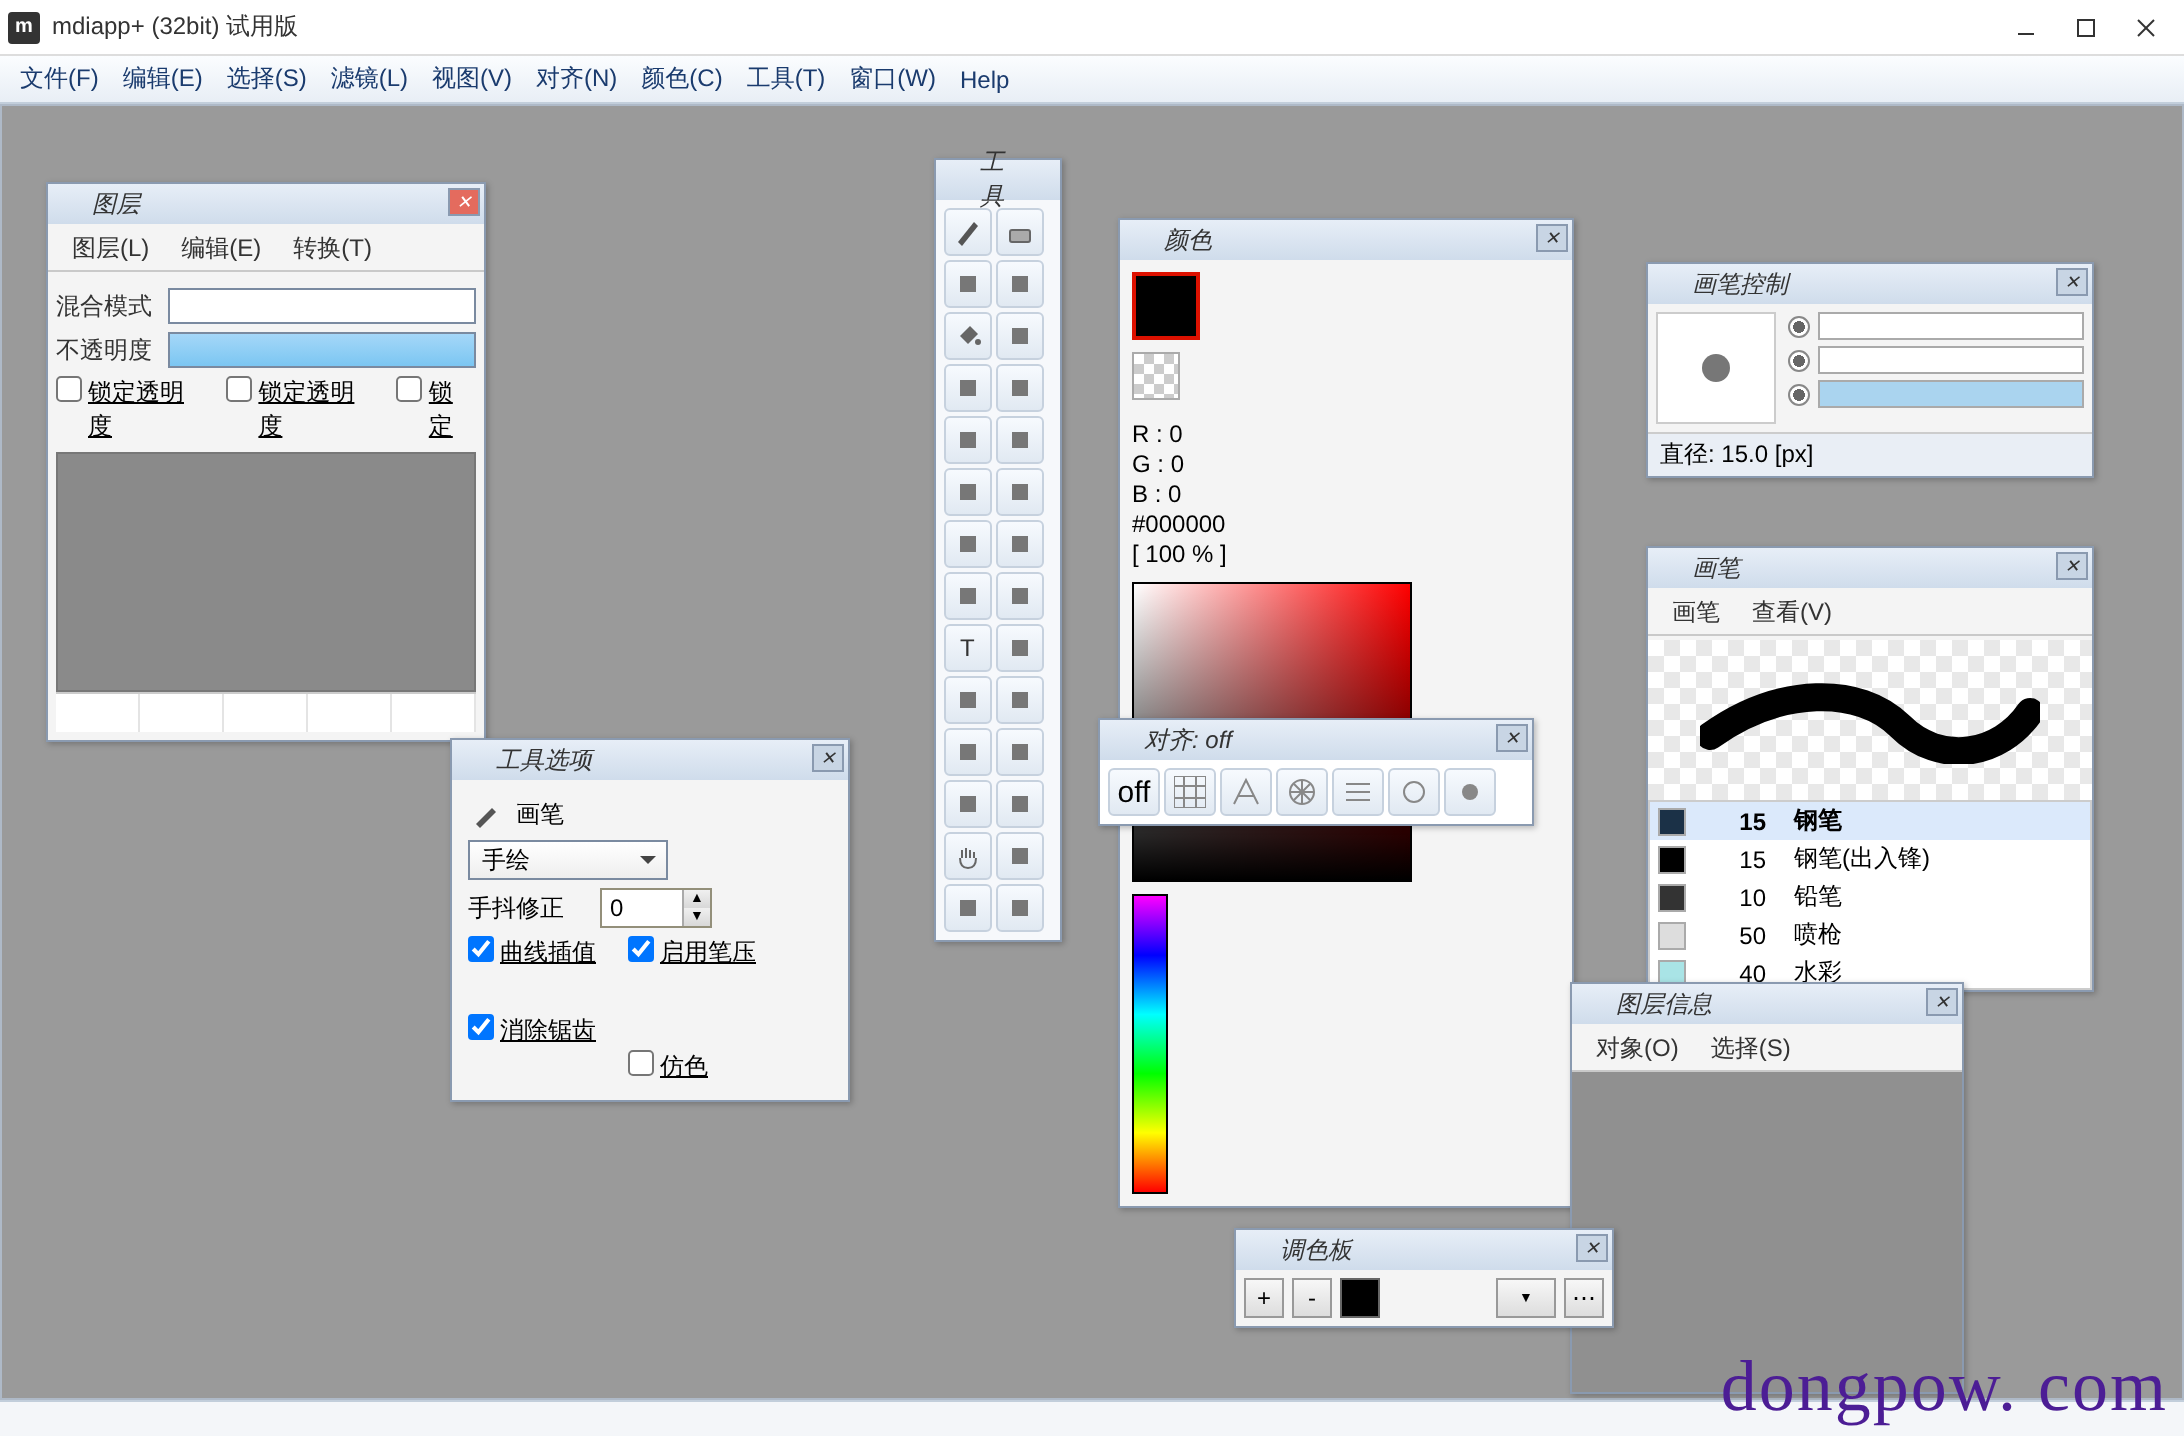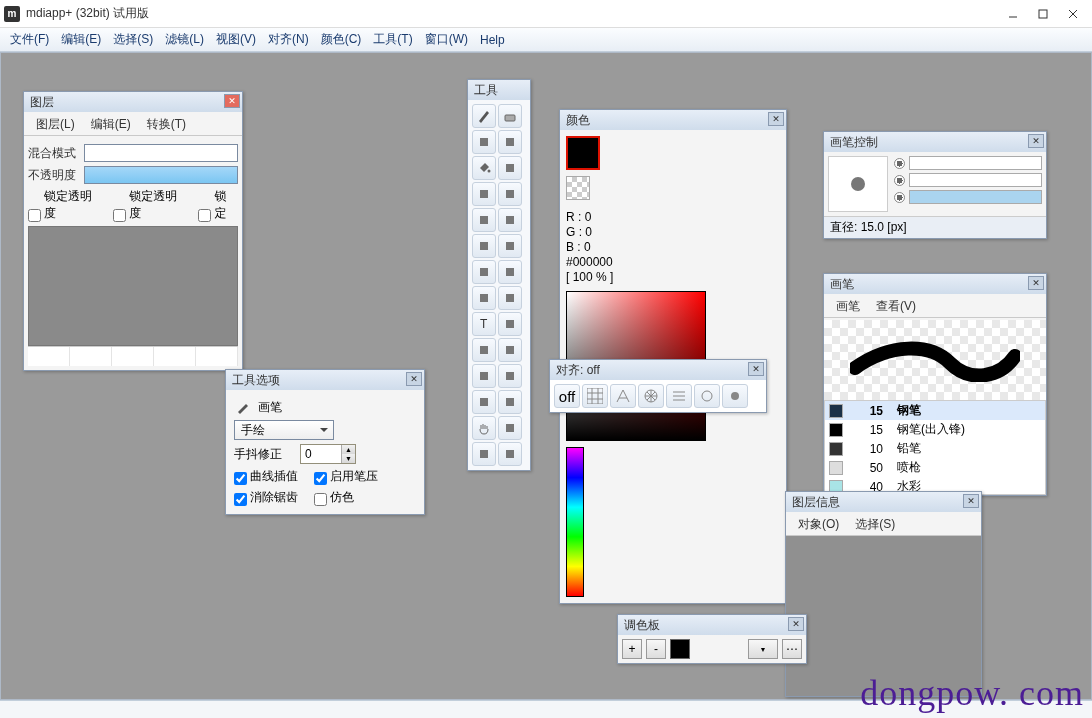--- a/index.html
+++ b/index.html
@@ -15,34 +15,34 @@
 
 
 .menubar { height: 24px; background: linear-gradient(#fbfdff,#e8eef5); display: flex; align-items: center; padding: 0 4px; border-bottom: 1px solid #c2cedb; }
 .menu-item { padding: 2px 6px; color: #1a3b6e; cursor: pointer; }
 
 
 .workspace { position: absolute; top: 52px; left: 0; right: 0; bottom: 18px; background: #9a9a9a; border: 1px solid #aeb9c7; }
 
 
 .panel { position: absolute; background: #f4f4f4; border: 1px solid #8a9ab0; box-shadow: 1px 1px 3px rgba(0,0,0,0.25); }
-.panel-title { background: linear-gradient(#e7eef7,#cfdceb); height: 20px; display: flex; align-items: center; padding: 0 6px; font-size: 12px; color: #333; position: relative; }
+.panel-title { background: linear-gradient(#e7eef7,#cfdceb); height: 20px; display: flex; align-items: center; padding: 0 22px; font-size: 12px; color: #333; position: relative; font-style: italic; }
 .panel-title .close { position: absolute; right: 2px; top: 2px; width: 16px; height: 14px; background: #c8d5e4; border: 1px solid #8a9ab0; display: flex; align-items: center; justify-content: center; font-size: 9px; cursor: pointer; }
 .panel-title .close.red { background: #e46b5e; color:#fff; }
 .panel-body { padding: 4px; }
 
 
 .tab-row { display: flex; background: #f4f4f4; border-bottom: 1px solid #c9c9c9; padding: 2px 4px 0; }
 .tab { padding: 2px 8px; font-size: 12px; color: #333; cursor: pointer; }
 .field-row { display: flex; align-items: center; margin: 4px 0; }
 .field-label { width: 56px; color: #333; }
 .field-input { flex: 1; height: 18px; border: 1px solid #7a8aa0; background: #fff; }
 .slider-fill { height: 16px; background: linear-gradient(#a5d7f8,#7bc6f2); width: 100%; }
 .check-row { display: flex; gap: 10px; margin: 2px 0; }
-.chk { display: flex; align-items: flex-end; gap: 3px; }
+.chk { display: flex; align-items: flex-start; gap: 3px; text-decoration: underline; }
 .chk input { margin: 0; }
 .layers-canvas { width: 100%; height: 120px; background: #8a8a8a; border: 1px solid #777; margin-top: 4px; }
 .layers-bottom { height: 20px; display: flex; border-top: 1px solid #ccc; background: #fff; }
 .layers-bottom div { flex: 1; border-right: 1px solid #e4e4e4; }
 
 
 .tool-row { display: flex; align-items: center; gap: 6px; margin: 4px 0; padding: 0 4px; }
 .tool-icon { width: 18px; height: 18px; display: inline-flex; align-items: center; justify-content: center; }
 .select-box { border: 1px solid #7a8aa0; background: linear-gradient(#fff,#eee); height: 20px; padding: 0 18px 0 6px; position: relative; display: flex; align-items: center; min-width: 100px; }
 .select-box::after { content: ""; position: absolute; right: 5px; top: 7px; border: 4px solid transparent; border-top-color: #444; }
@@ -228,21 +228,21 @@
         <label class="chk" style="margin-left:10px;">
             <input type="checkbox" checked="" style="">
             <span>启用笔压</span>
           </label>
       </div>
       <div class="tool-row">
         <label class="chk">
             <input type="checkbox" checked="" style="">
             <span>消除锯齿</span>
           </label>
-        <label class="chk" style="margin-left:10px;">
+        <label class="chk" style="margin-left:10px;margin-top:36px;">
             <input type="checkbox" style="">
             <span>仿色</span>
           </label>
       </div>
     </div>
   </div>
 
   <div class="panel" style="left:466px; top:26px; width:64px;">
     <div class="panel-title">
         <span>工具</span>

